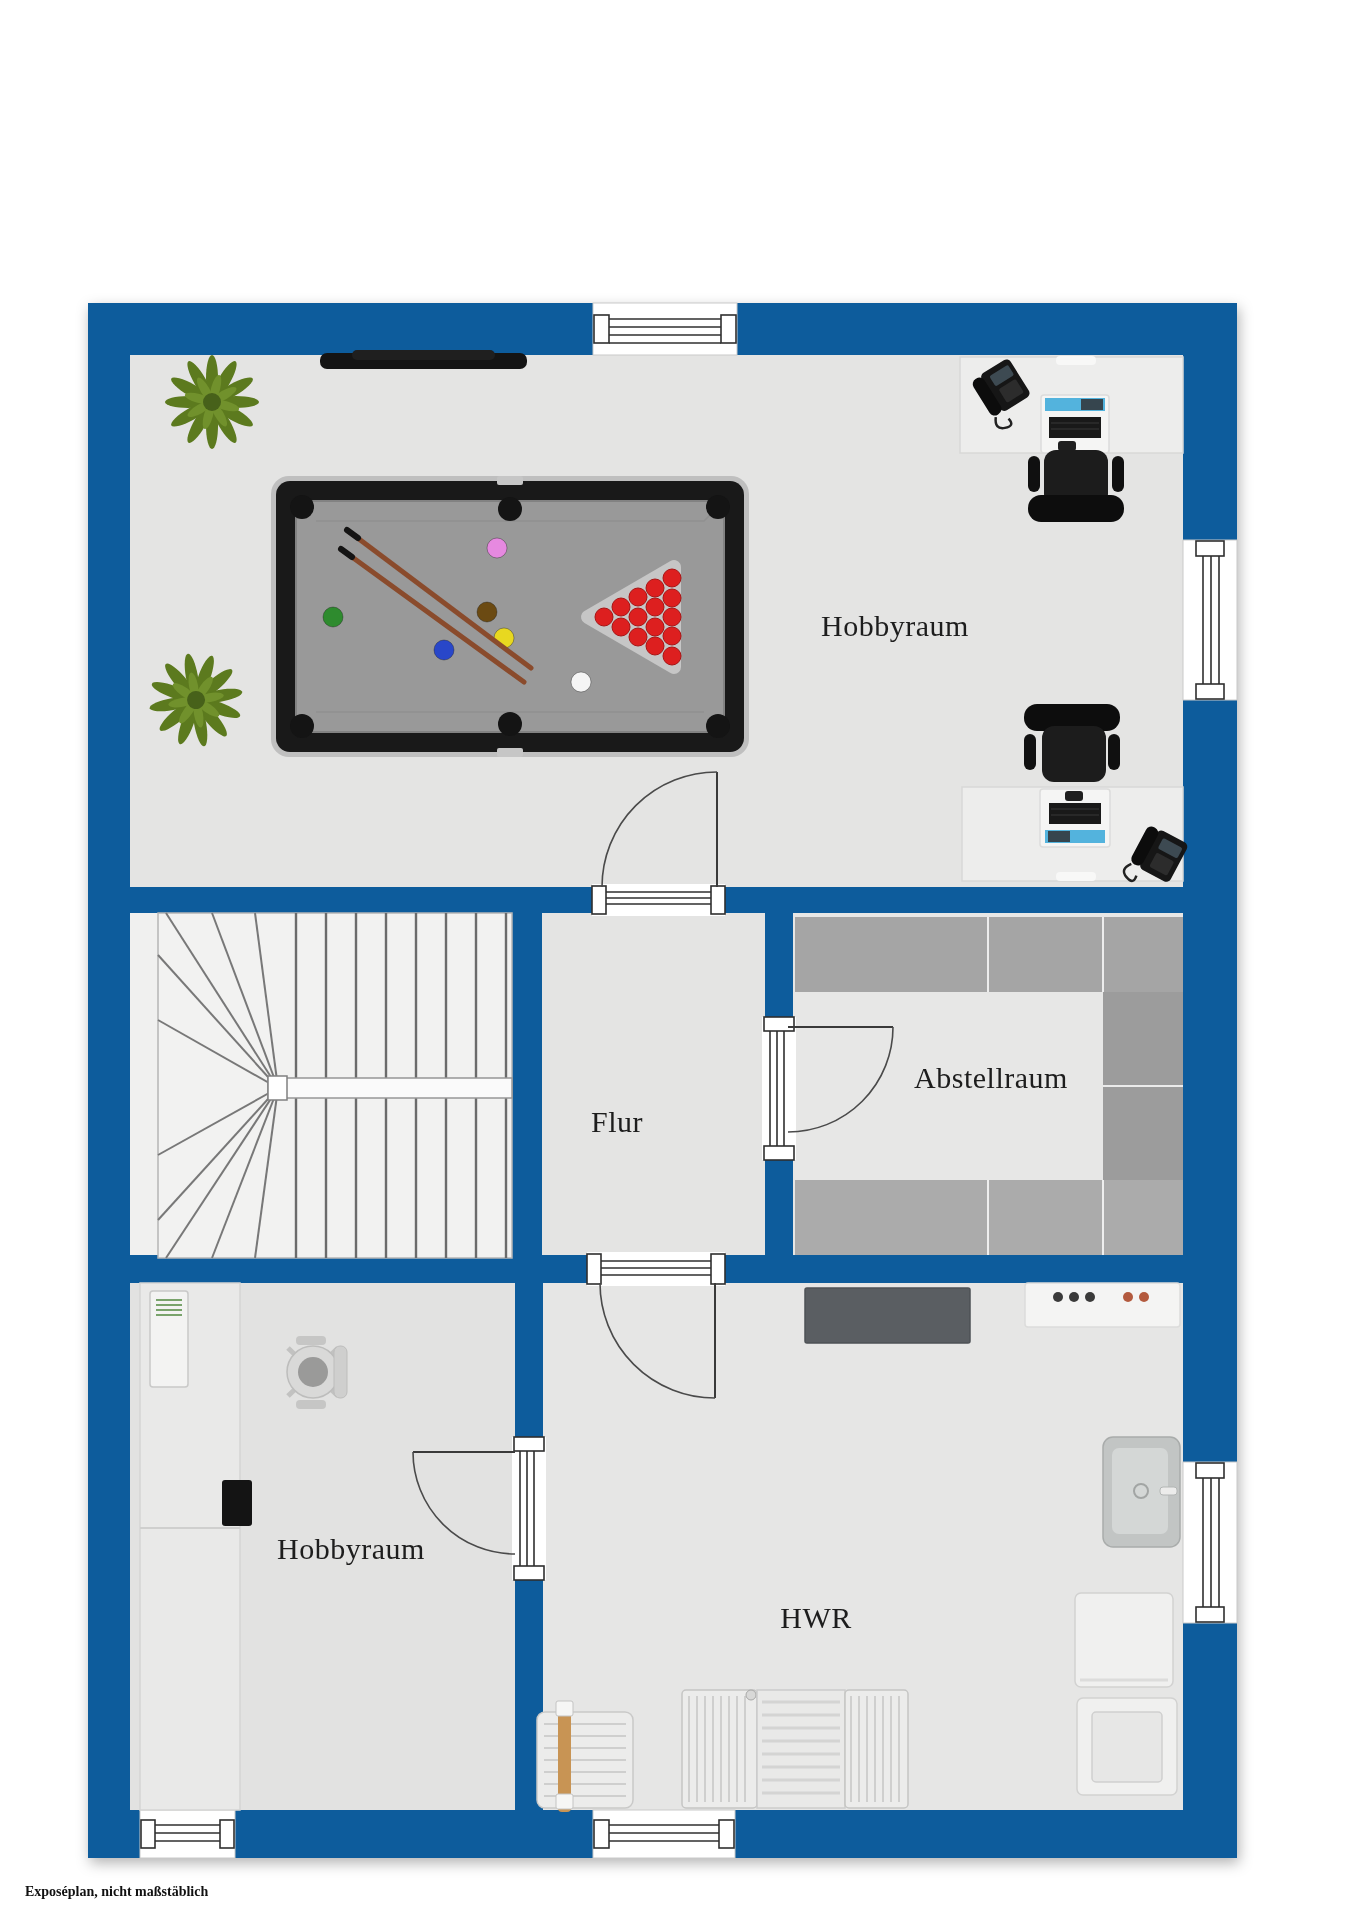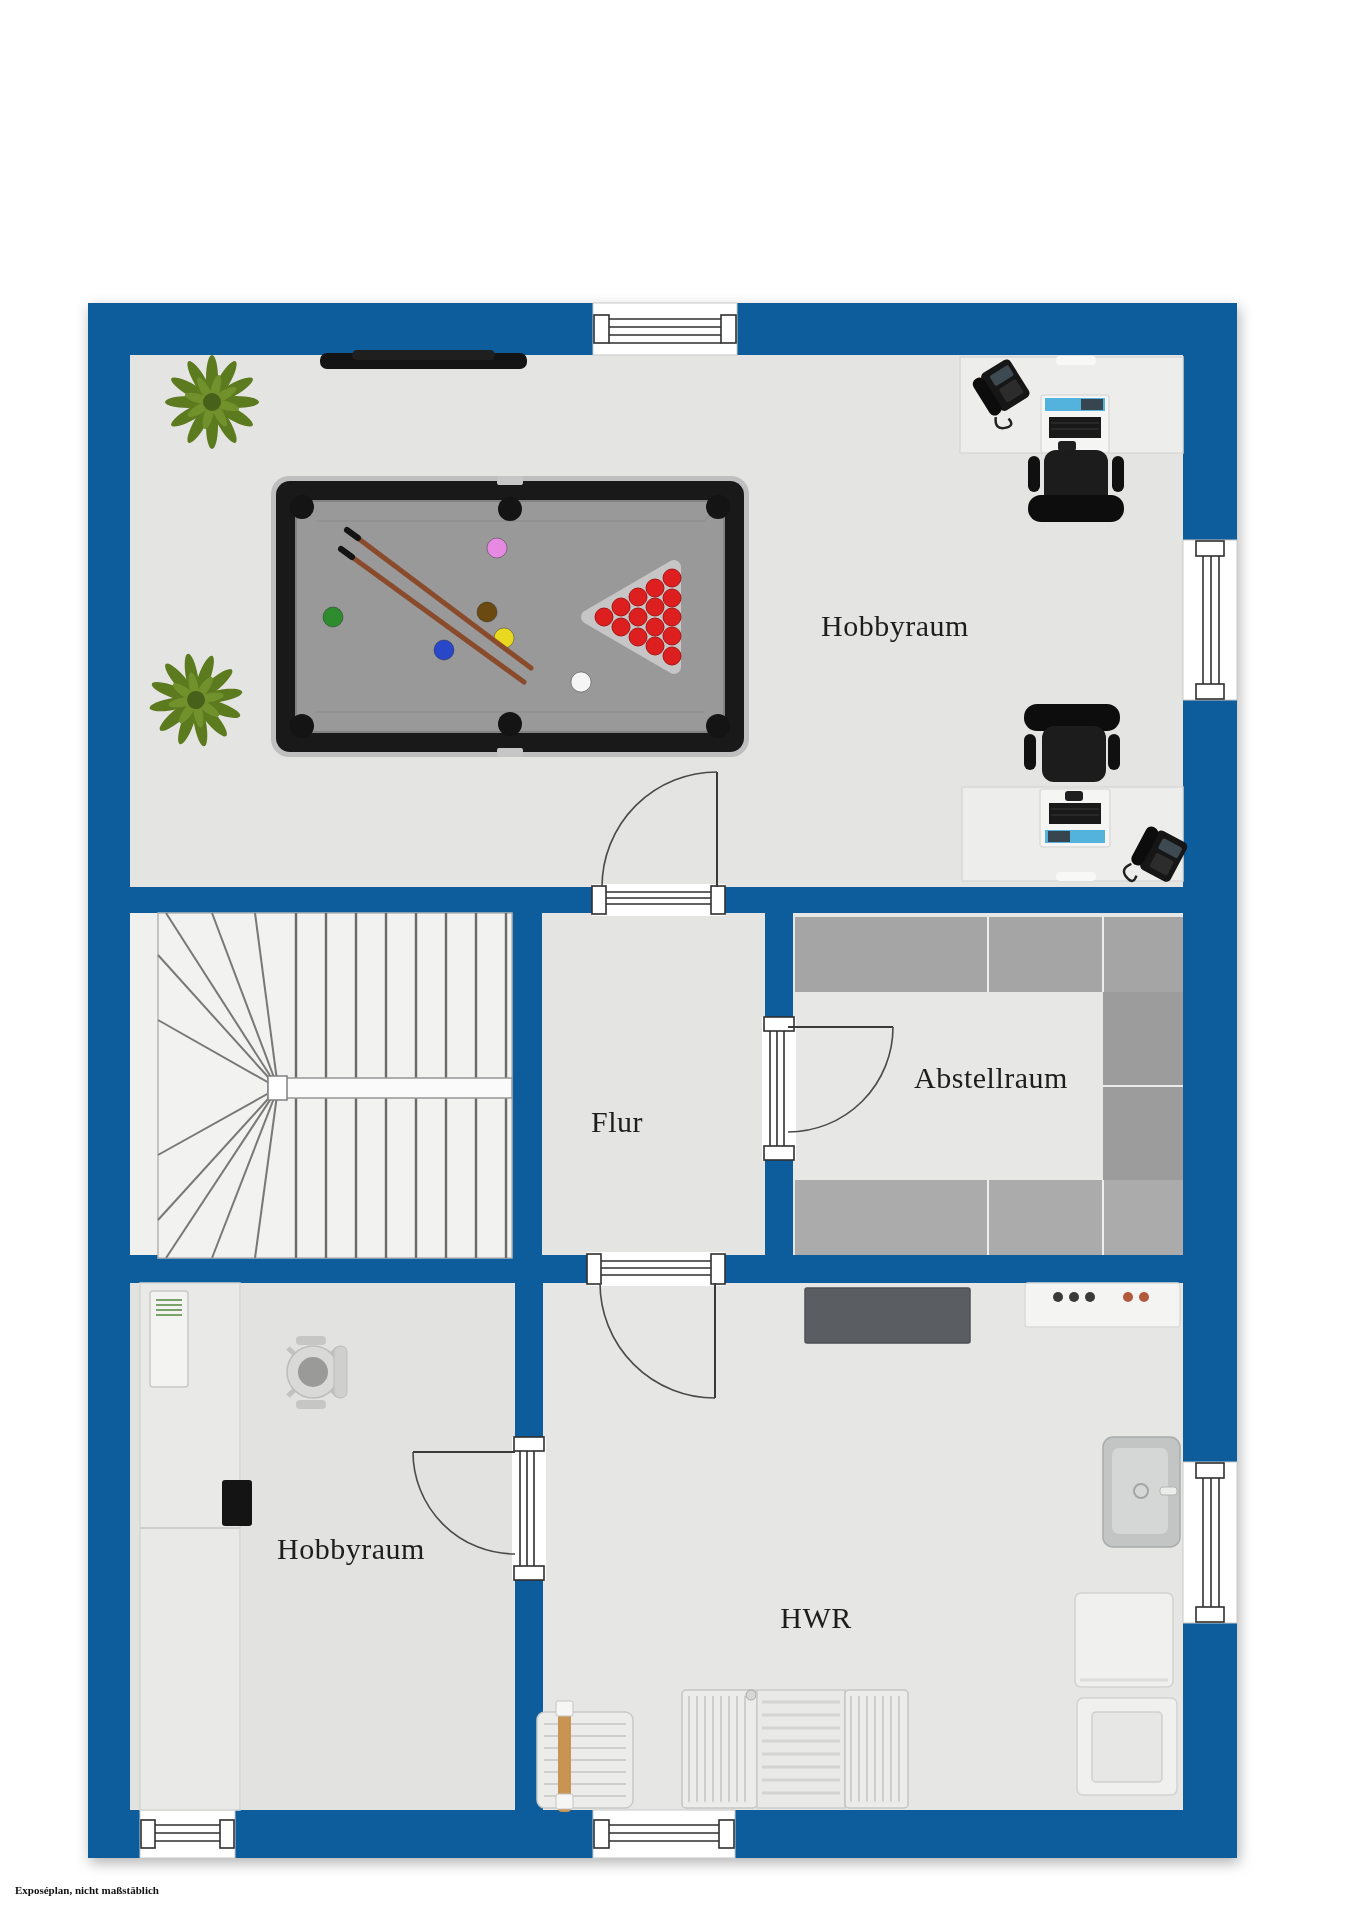--- a/index.html
+++ b/index.html
@@ -6,21 +6,21 @@
   :root{
     --c-wall:#0e5c9c; --c-floor:#e4e4e3; --c-floor_light:#f0f0ef; --c-shelf:#a5a5a5;
     --c-screen:#53b3dd; --c-ball_red:#dd1f1f; --c-plant:#5c7a1e; --c-cue:#8a4b2c; --c-text:#1d1d1d;
   }
   html,body{margin:0;padding:0;background:#fff;}
   #stage{position:relative;width:1358px;height:1914px;background:#fff;overflow:hidden;
          font-family:Liberation Serif, serif;}
   #plan-svg{position:absolute;left:0;top:0;}
   .room-label{position:absolute;transform:translate(-50%,-50%);font-size:30px;color:var(--c-text);
               letter-spacing:.5px;white-space:nowrap;}
-  .footer-note{position:absolute;left:15px;top:1884px;font-size:11px;font-weight:bold;color:#111;}
+  .footer-note{position:absolute;left:25px;top:1884px;font-size:14px;font-weight:bold;color:#111;}
   
   .w{fill:var(--c-wall);}
   .floor{fill:var(--c-floor);}
   .floorl{fill:var(--c-floor_light);}
   .shelf{fill:var(--c-shelf);}
   .shelf2{fill:#9c9c9c;}
   .shelf3{fill:#ababab;}
   .white{fill:#fff;}
   .frame{stroke:#2f2f2f;stroke-width:1.6;fill:none;}
   .framef{stroke:#2f2f2f;stroke-width:1.6;fill:#fff;}

